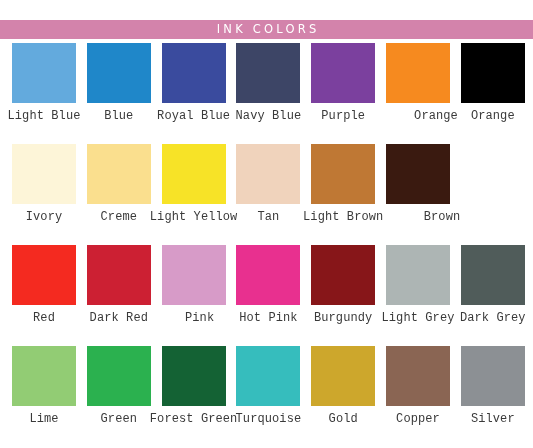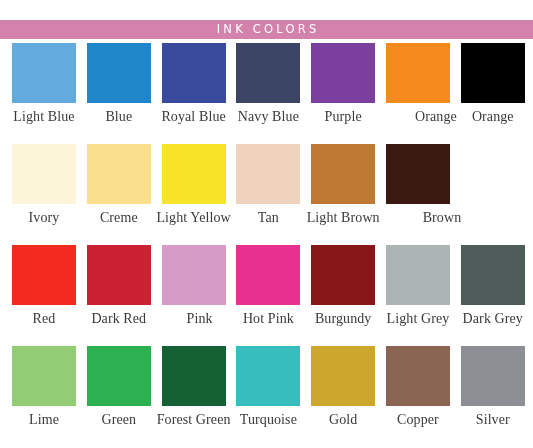--- a/index.html
+++ b/index.html
@@ -66,27 +66,27 @@
     flex-direction: column;
     align-items: center;
   }
   .swatch-chip {
     width: 64px;
     height: 60px;
     display: block;
   }
   .swatch-label {
     margin-top: 8px;
-    font-size: 14px;
+    font-size: 12px;
     color: #3a3a3a;
     text-align: center;
     line-height: 11px;
     white-space: nowrap;
     letter-spacing: 0.1px;
-    font-family: Liberation Serif, serif;
+    font-family: Liberation Mono, monospace;
   }
 </style>
 </head>
 <body style="background: rgb(255, 255, 255);">
 
 <div id="page" style="background: rgb(255, 255, 255);">
 
   <div id="header-band" style="background: rgb(211, 131, 171);">
     <div id="header-title" style="color: rgb(255, 255, 255);">INK COLORS</div>
   </div>

